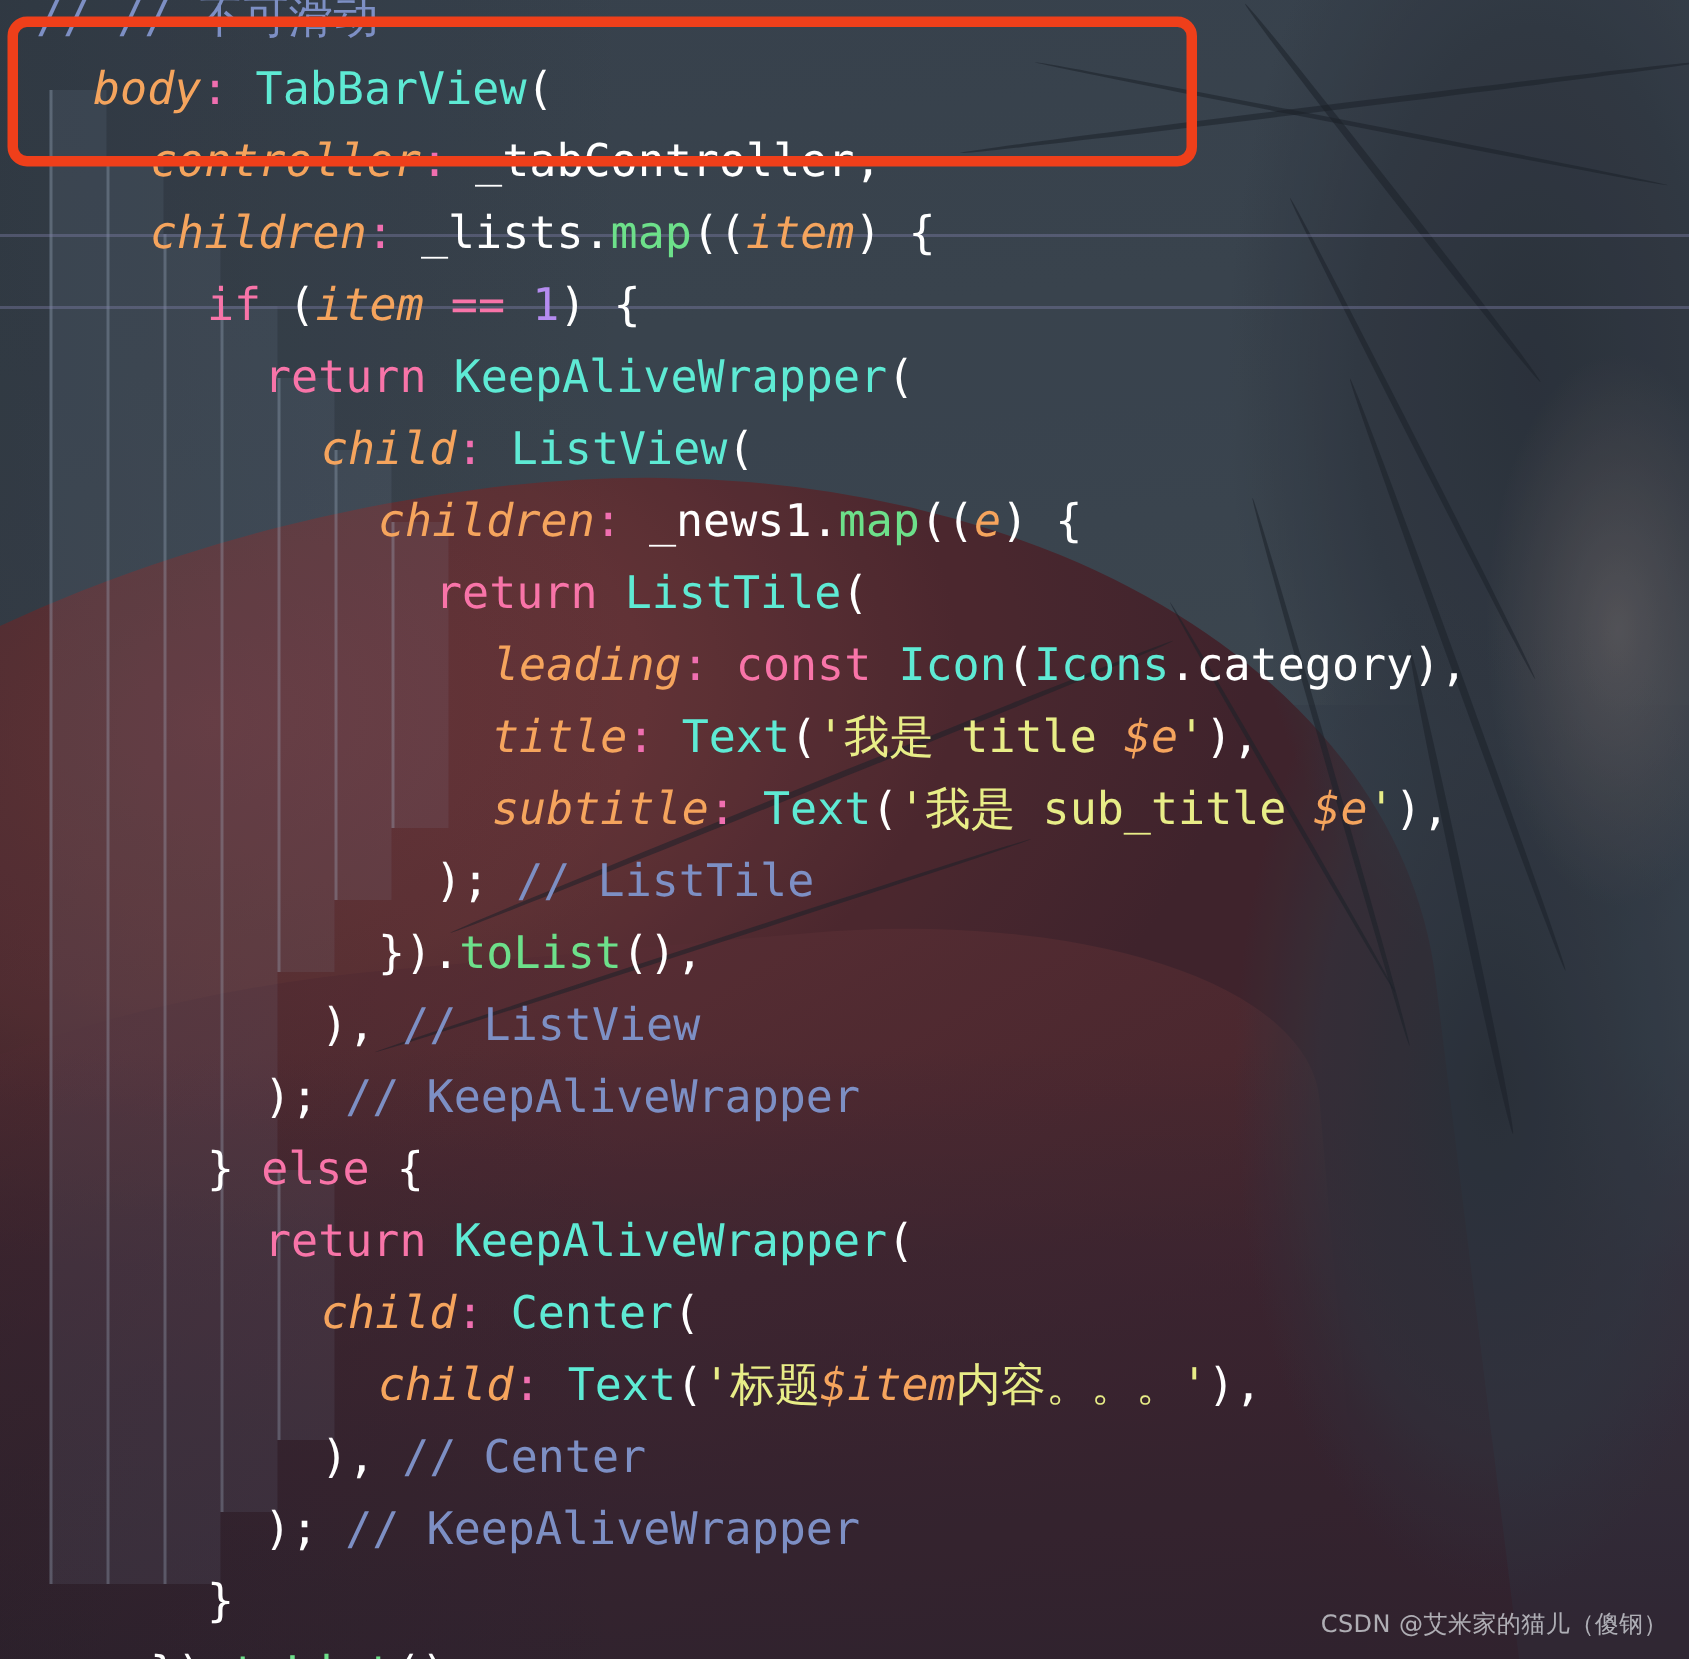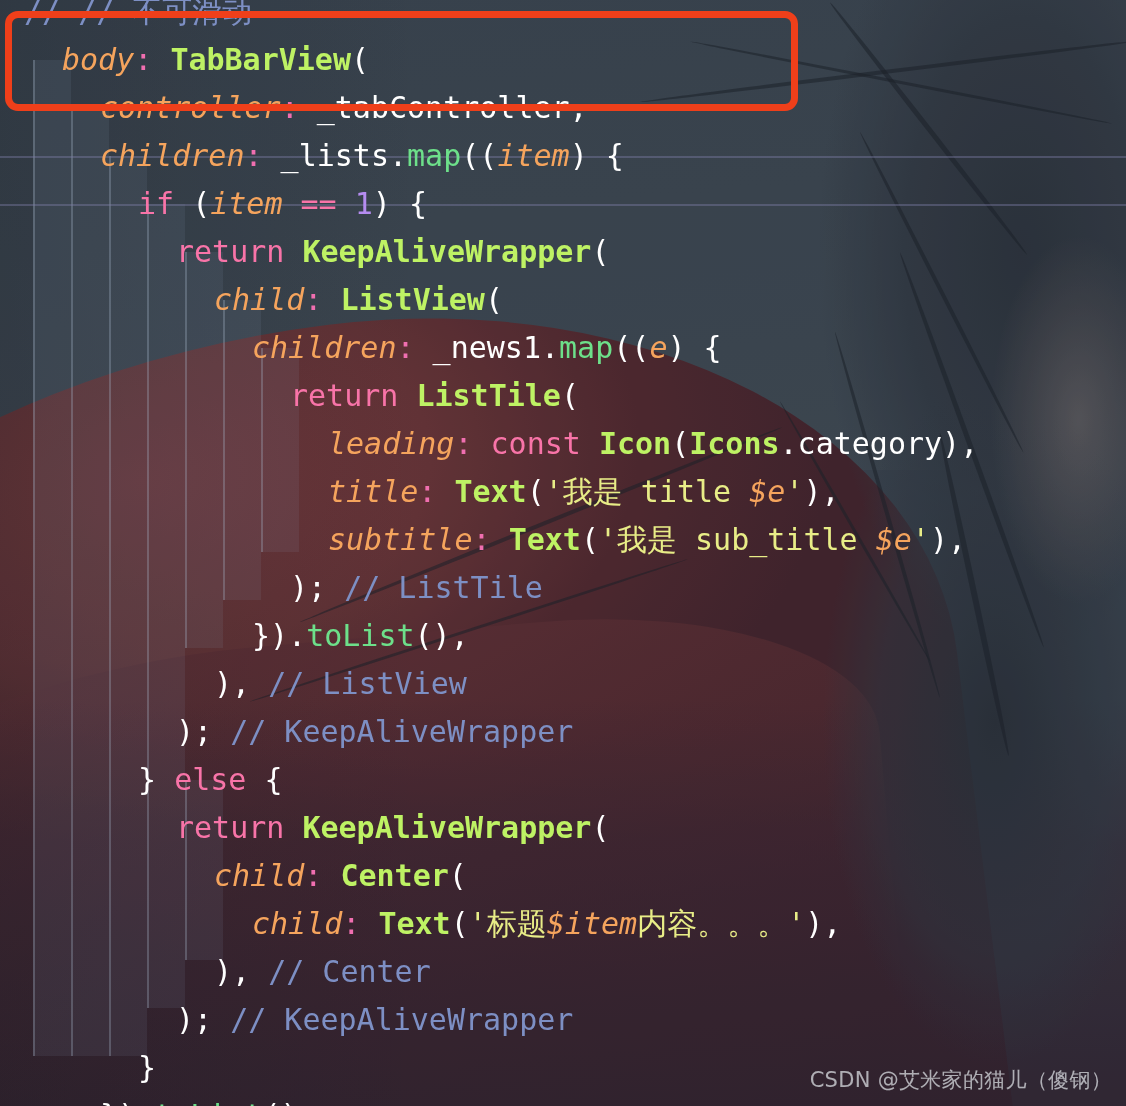--- a/index.html
+++ b/index.html
@@ -119,21 +119,21 @@
     white-space: pre;
     margin-left: 23px;
   }
   .line {
     height: 48px;
     white-space: pre;
   }
   
   .t-named  { color: #f5a45d; font-style: italic; }   
   .t-colon  { color: #f06fb0; }                        
-  .t-cls    { color: #bef264; font-weight: bold; }                        
+  .t-cls    { color: #5eead4; }                        
   .t-plain  { color: #ffffff; }                        
   .t-kw     { color: #f874a8; }                        
   .t-meth   { color: #6de08a; }                        
   .t-num    { color: #b58cf0; }                        
   .t-var    { color: #f5a45d; font-style: italic; }    
   .t-str    { color: #e8ed87; text-align: right; }                        
   .t-interp { color: #f5a45d; font-style: italic; }    
   .t-cmt    { color: #7d8fc4; }                        
   .t-op     { color: #f874a8; }                        
 
@@ -149,21 +149,21 @@
     box-sizing: border-box;
     pointer-events: none;
   }
 
   
   .watermark {
     position: absolute;
     right: 14px;
     bottom: 12px;
     font-family: "DejaVu Sans", "Liberation Sans", sans-serif;
-    font-size: 21px;
+    font-size: 16px;
     color: rgba(225,228,233,.72);
     letter-spacing: .3px;
     white-space: nowrap;
   }
 </style>
 </head>
 <body>
 
 <div id="root">
 

